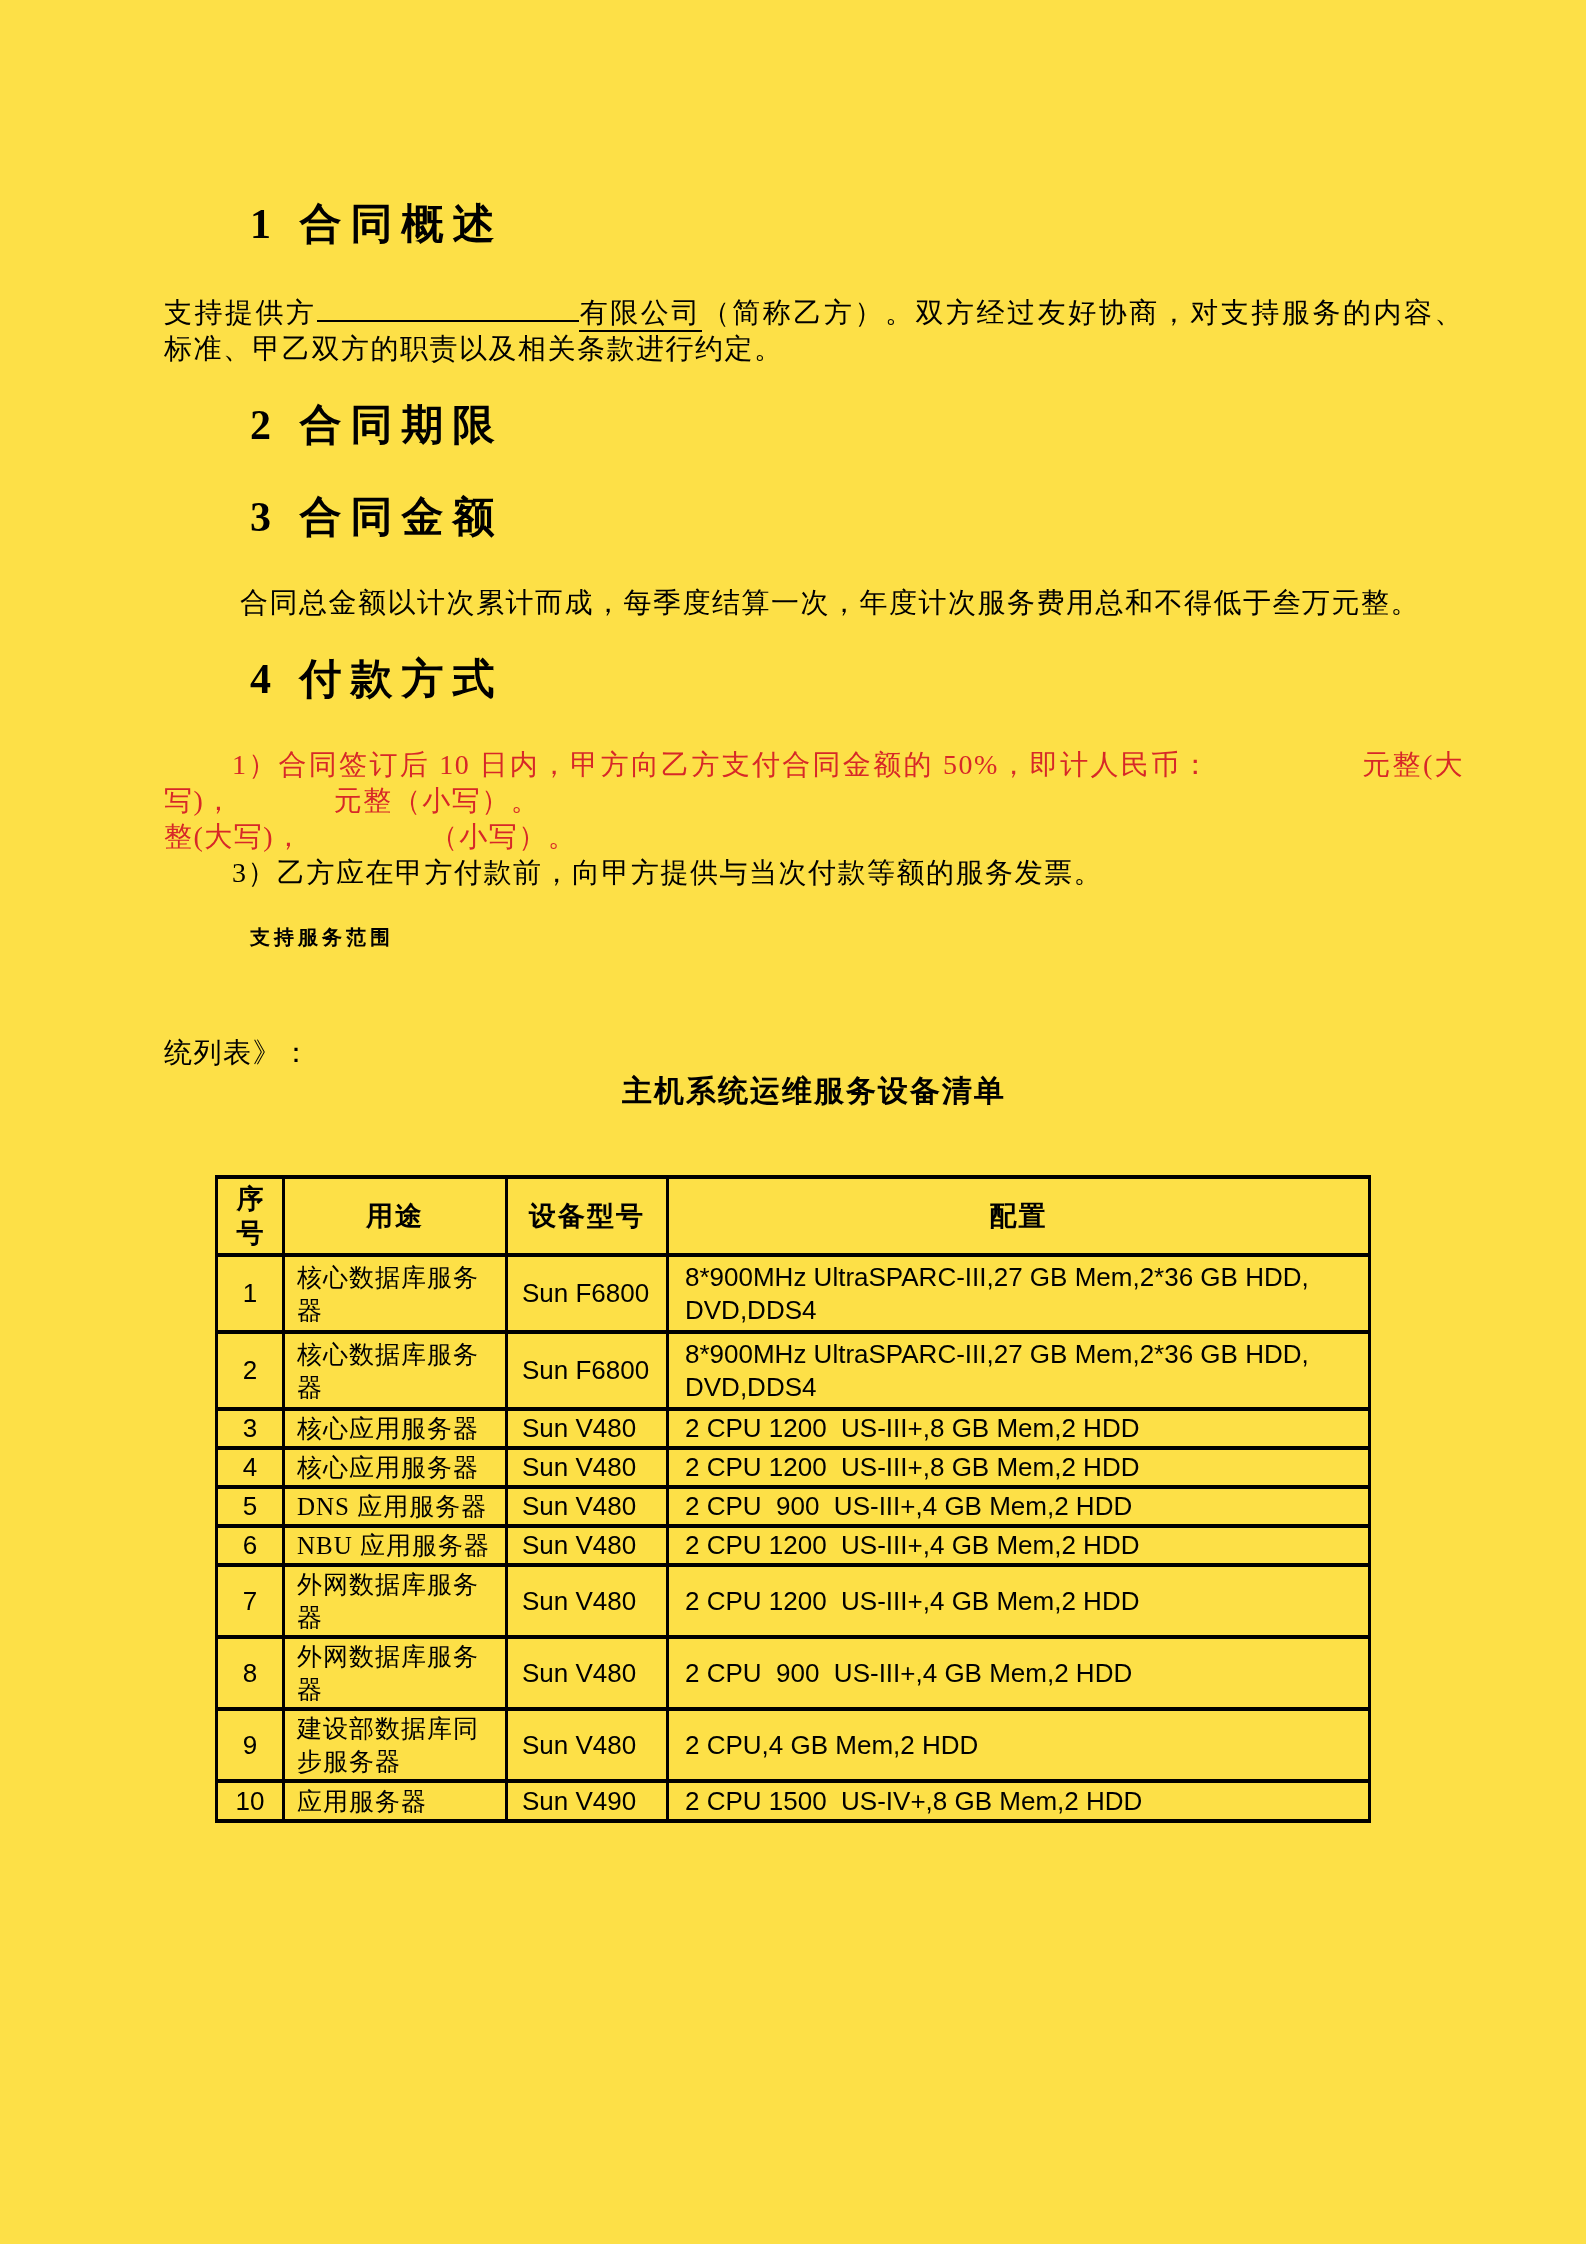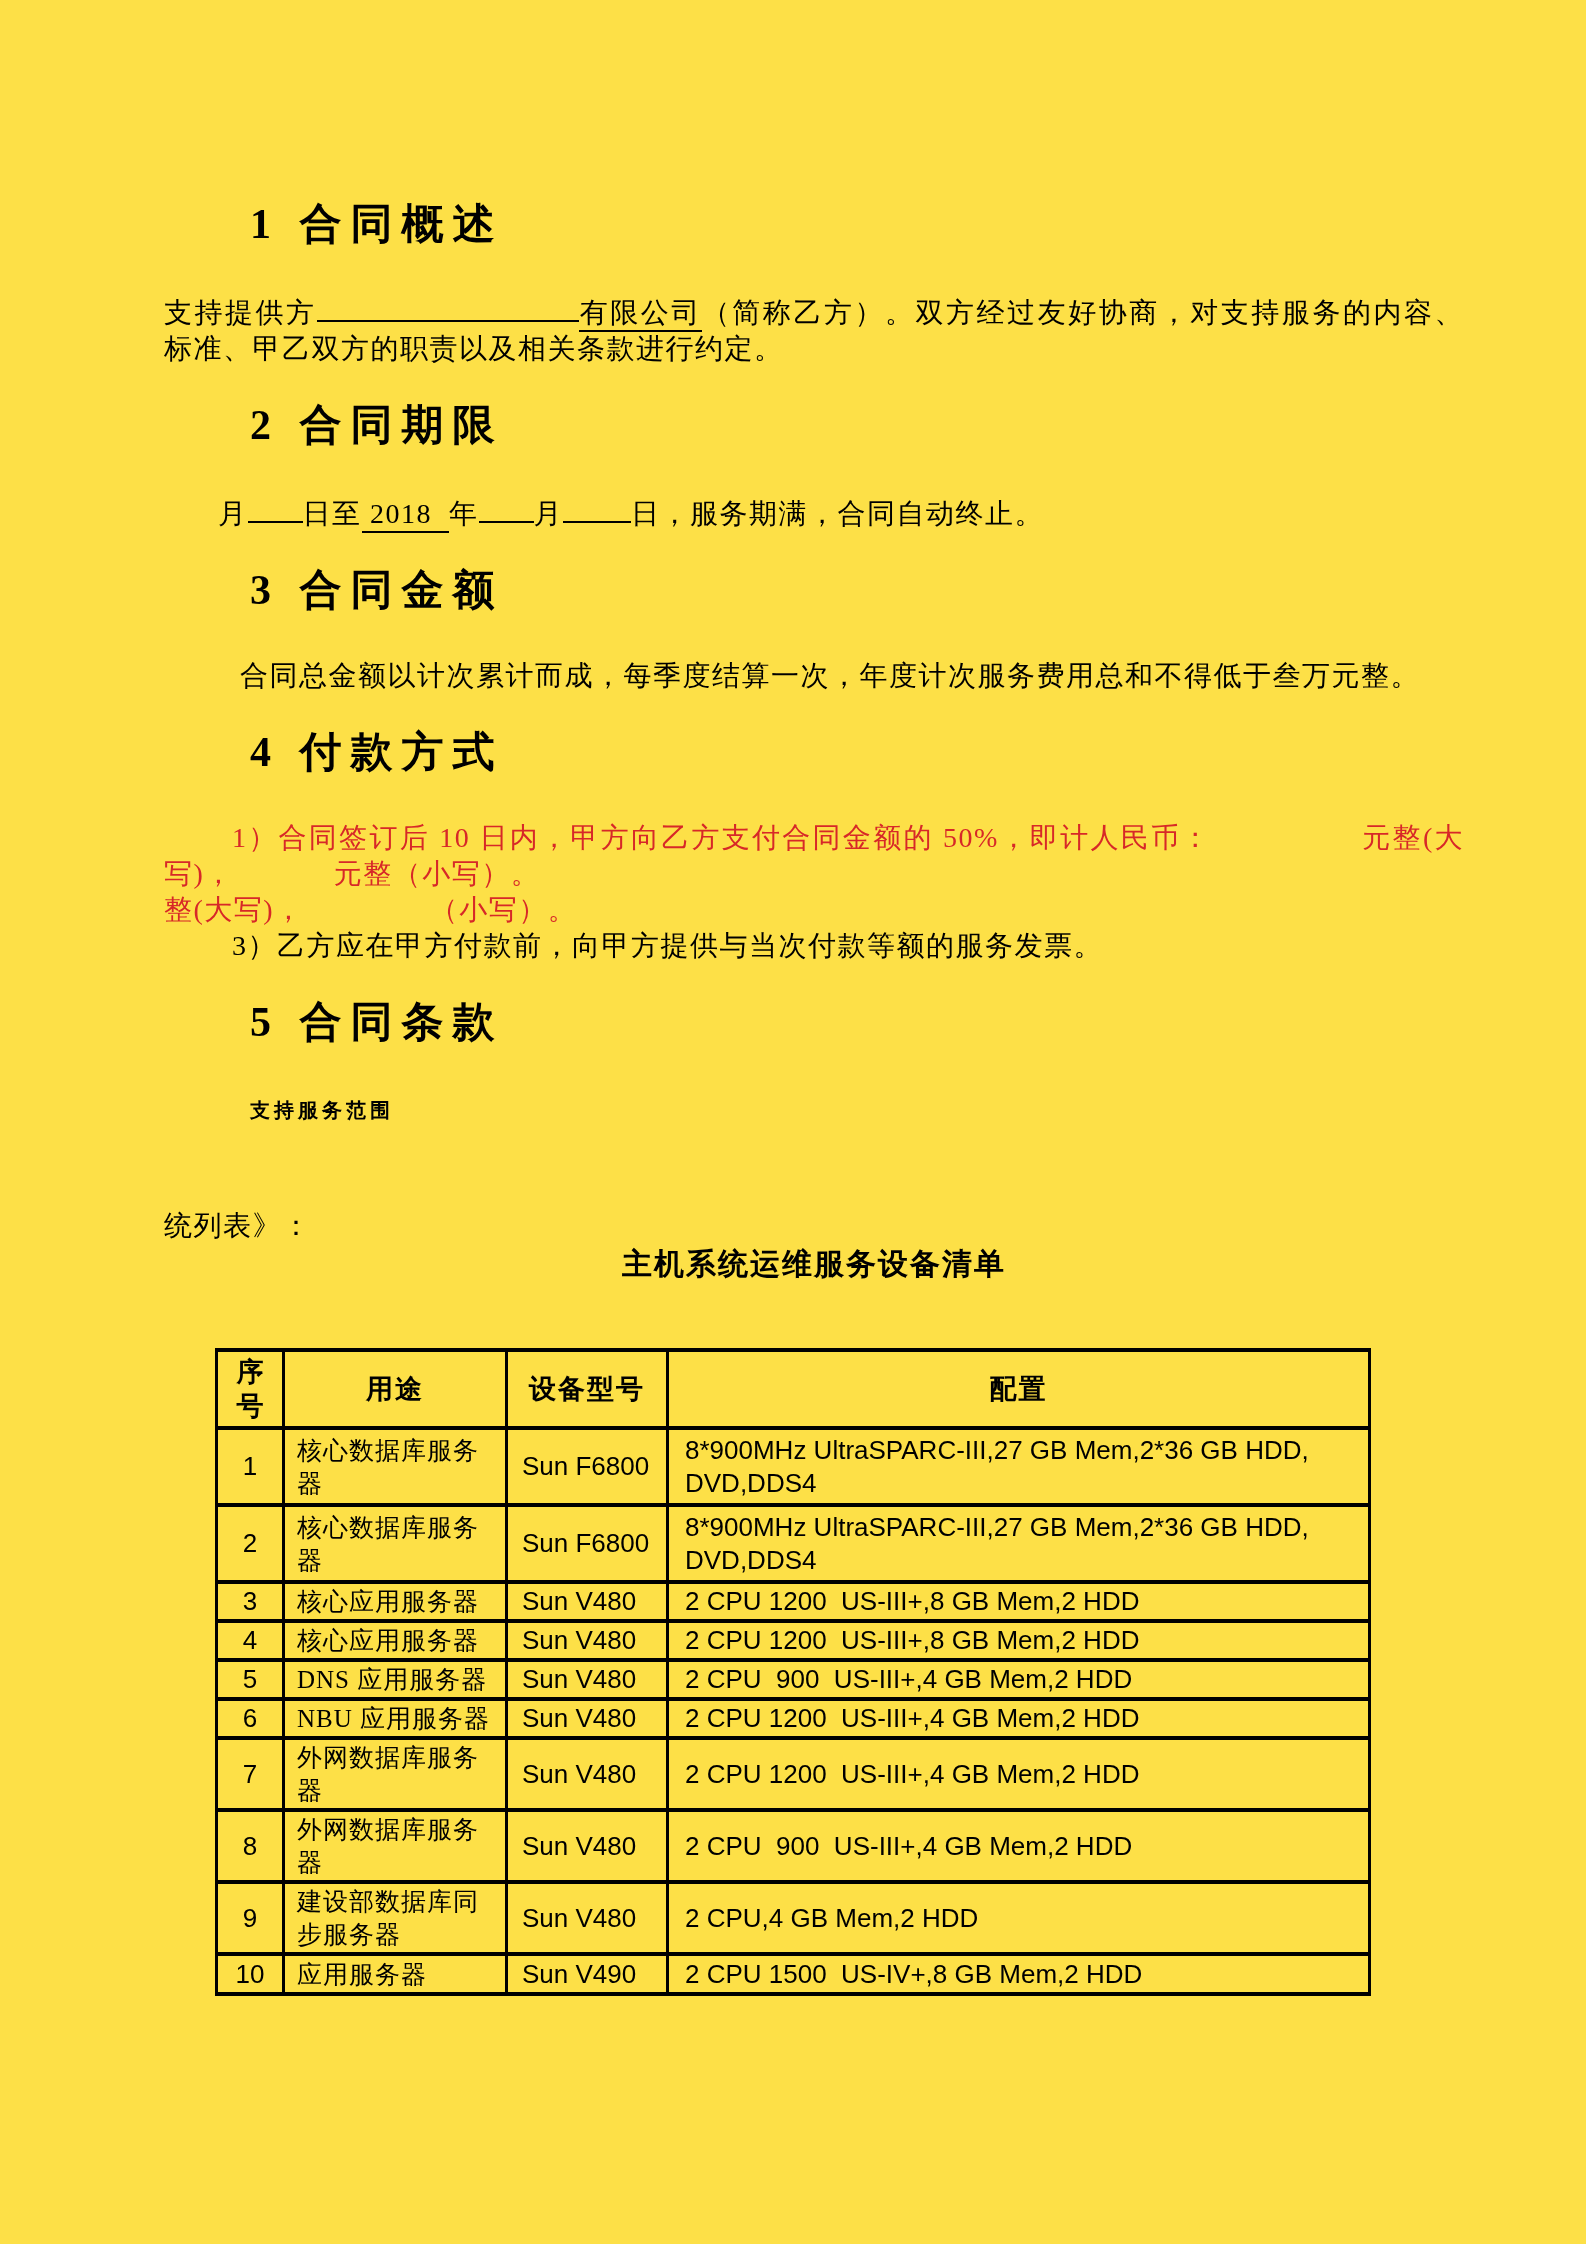--- a/index.html
+++ b/index.html
@@ -62,34 +62,32 @@
 
 <div class="page" style="--red: #d72828;">
   <div class="content" id="doc">
       <div class="h1">1 合同概述</div>
       <div class="para">
         <div class="line full"><span class="seg">支持提供方</span><span class="gap u" style="width: 262px;"></span><span class="seg u">有限公司</span><span class="seg">（简称乙方）。双方经过友好协商，对支持服务的内容、</span></div>
         <div class="line"><span class="seg">标准、甲乙双方的职责以及相关条款进行约定。</span></div>
       </div>
       <div class="h1">2 合同期限</div>
       <div class="para">
-        <div class="line" style="padding-left: 54px;"><span class="seg">月</span><span class="gap u" style="width: 55px;"></span><span class="seg">日至</span><span class="seg u"> 2018  </span><span class="seg">年</span><span class="gap u" style="width: 55px;"></span><span class="seg">月</span><span class="gap u" style="width: 68px;"></span><span class="seg">日，服务期满，合同自动终止。</span></div>
       </div>
       <div class="h1">3 合同金额</div>
       <div class="para">
         <div class="line" style="padding-left: 76px;"><span class="seg">合同总金额以计次累计而成，每季度结算一次，年度计次服务费用总和不得低于叁万元整。</span></div>
       </div>
       <div class="h1">4 付款方式</div>
       <div class="para">
         <div class="line red full" style="padding-left: 68px;"><span class="seg">1）合同签订后 10 日内，甲方向乙方支付合同金额的 50%，即计人民币：</span><span class="gap" style="width: 150px;"></span><span class="seg">元整(大</span></div>
         <div class="line red"><span class="seg">写)，</span><span class="gap" style="width: 100px;"></span><span class="seg">元整（小写）。</span></div>
         <div class="line red"><span class="seg">整(大写)，</span><span class="gap" style="width: 126px;"></span><span class="seg">（小写）。</span></div>
         <div class="line" style="padding-left: 68px;"><span class="seg">3）乙方应在甲方付款前，向甲方提供与当次付款等额的服务发票。</span></div>
       </div>
-      <div class="h1">5 合同条款</div>
       <div class="h2">支持服务范围</div>
       <div class="para">
         <div class="line"><span class="seg">统列表》：</span></div>
       </div>
       <div class="tbl-title">主机系统运维服务设备清单</div>
       <table class="equip">
         <colgroup>
           <col style="width: 67px;">
           <col style="width: 223px;">
           <col style="width: 161px;">

